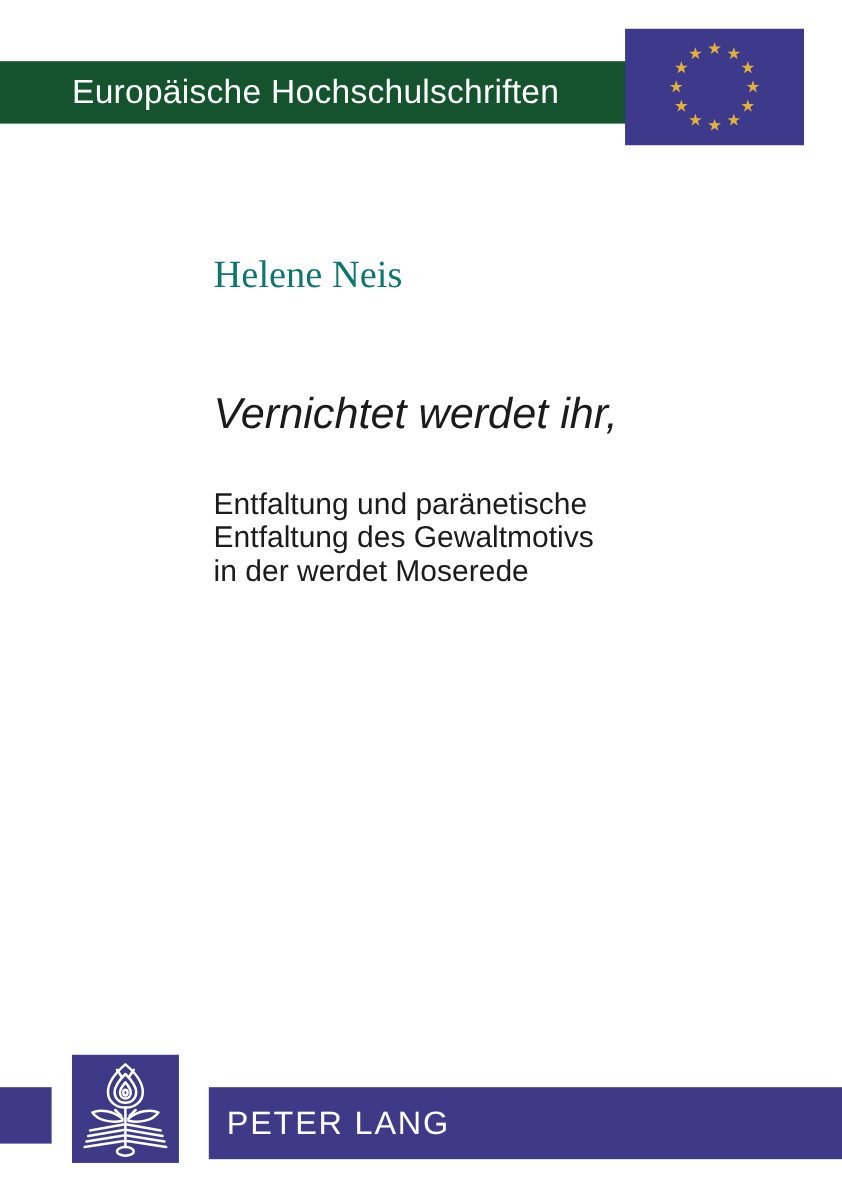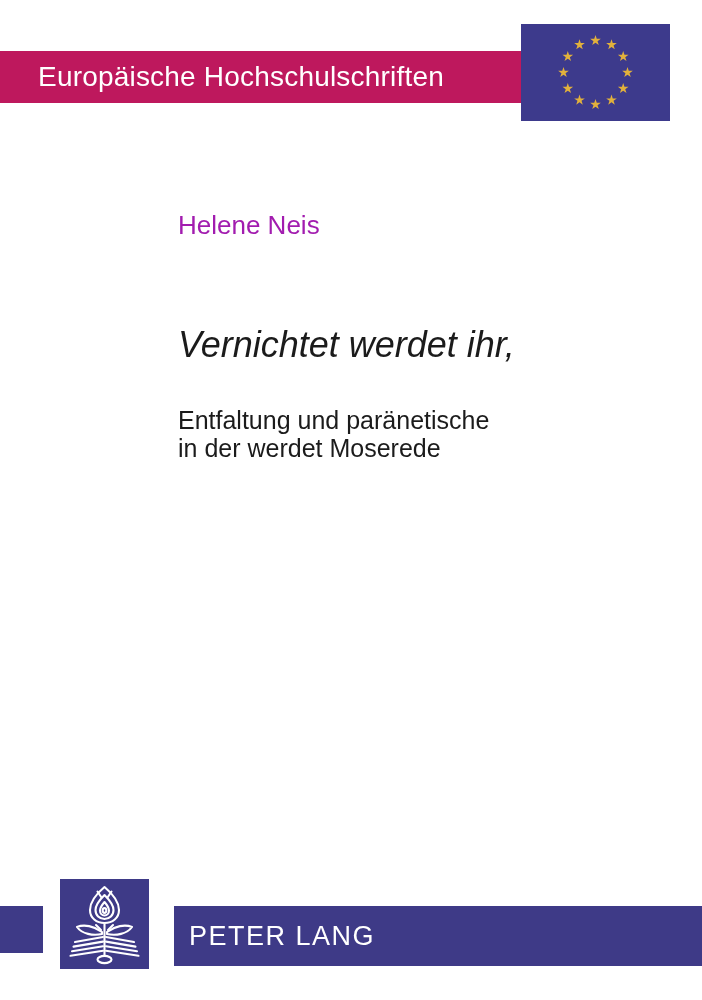--- a/index.html
+++ b/index.html
@@ -12,24 +12,24 @@
     height: 1000px;
     background: #ffffff;
     overflow: hidden;
   }
 
   
   .series-banner {
     position: absolute;
     left: 0; top: 51px;
     width: 550px; height: 52px;
-    background: #be185d;
+    background: #14532d;
     display: flex;
     align-items: center;
-    padding-left: 38px;
+    padding-left: 60px;
   }
   .series-banner .series-title {
     color: #ffffff;
     font-size: 28px;
     letter-spacing: 0.2px;
     white-space: nowrap;
   }
 
   
   .eu-flag {
@@ -37,23 +37,24 @@
     left: 521px; top: 24px;
     width: 149px; height: 97px;
     background: #3D3A8C;
   }
   .eu-flag svg { display: block; width: 100%; height: 100%; }
 
   
   .author {
     position: absolute;
     left: 178px; top: 210px;
-    font-size: 26px;
-    color: #a21caf;
+    font-size: 32px;
+    color: #0f766e;
     white-space: nowrap;
+    font-family: Liberation Serif, serif;
   }
   .book-title {
     position: absolute;
     left: 178px; top: 326px;
     font-size: 36px;
     font-style: italic;
     line-height: 38px;
     color: #1B1B1B;
   }
   .book-subtitle {
@@ -126,20 +127,21 @@
   </div>
 
   <div class="author">Helene Neis</div>
 
   <div class="book-title">
     <div>Vernichtet werdet ihr,</div>
   </div>
 
   <div class="book-subtitle">
     <div>Entfaltung und paränetische</div>
+    <div>Entfaltung des Gewaltmotivs</div>
     <div>in der werdet Moserede</div>
   </div>
 
   <div class="band-left-segment"></div>
 
   <div class="publisher-logo">
     <svg viewBox="0 0 89 90" xmlns="http://www.w3.org/2000/svg" aria-hidden="true">
       <rect x="0" y="0" width="89" height="90" fill="#3E3A87"></rect>
       <g stroke="#ffffff" stroke-width="2.1" fill="none" stroke-linecap="round" stroke-linejoin="round">
 

